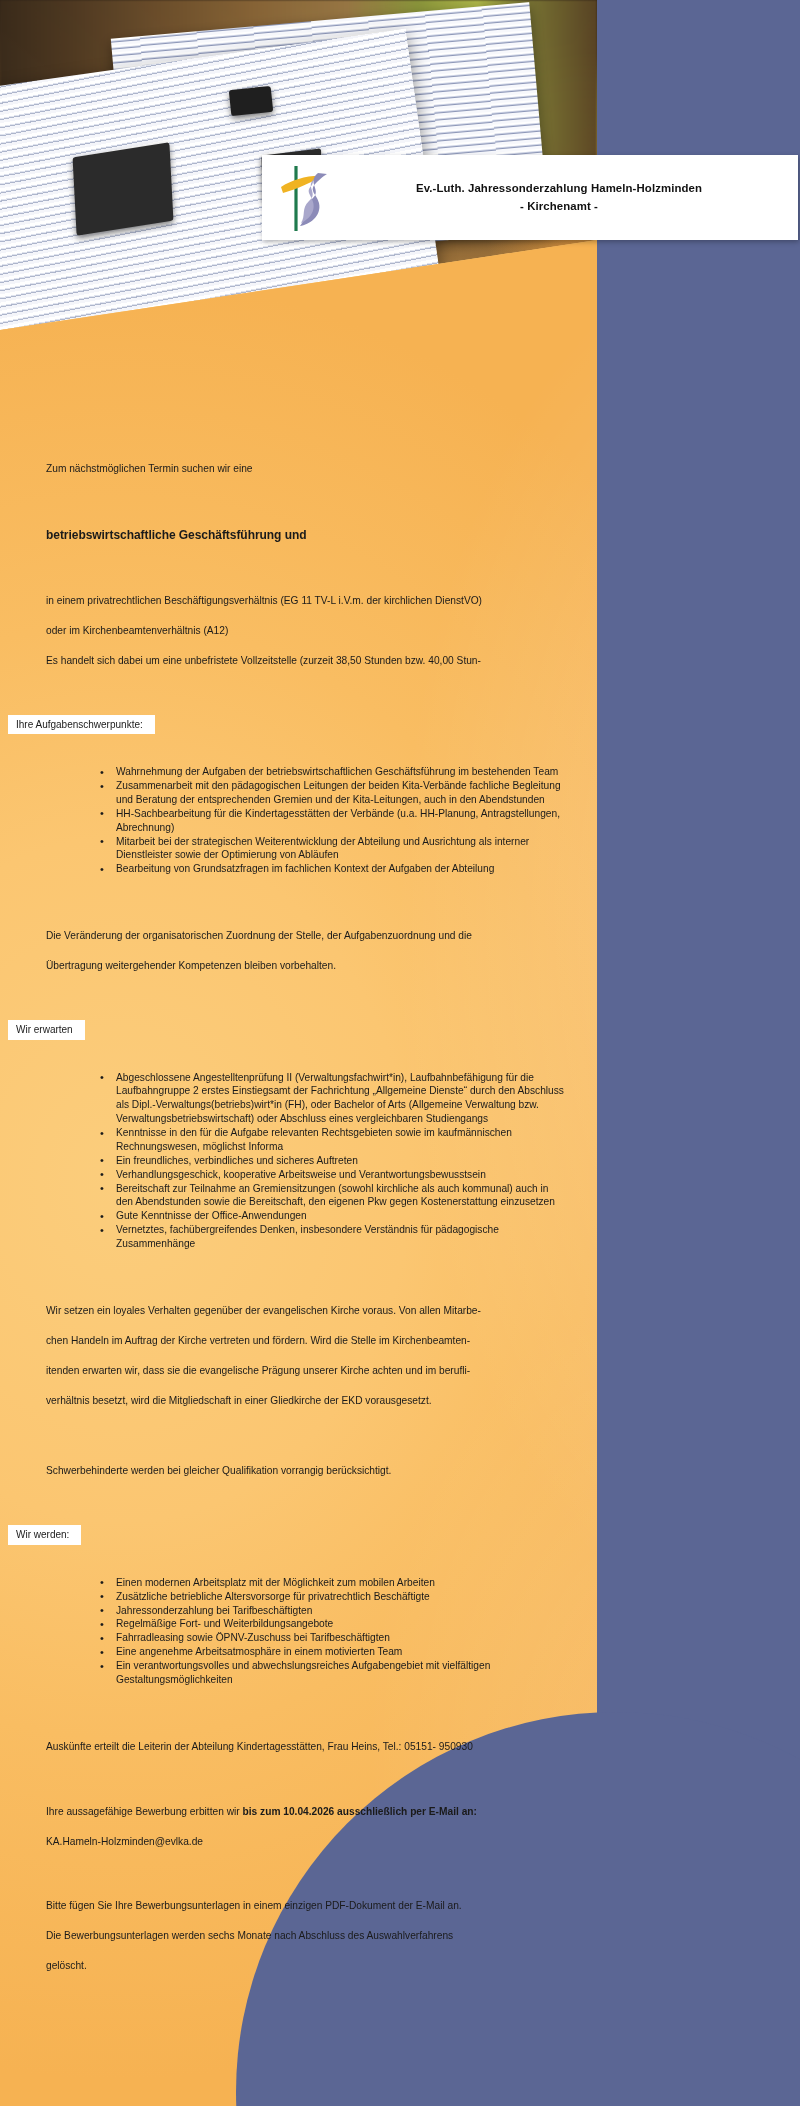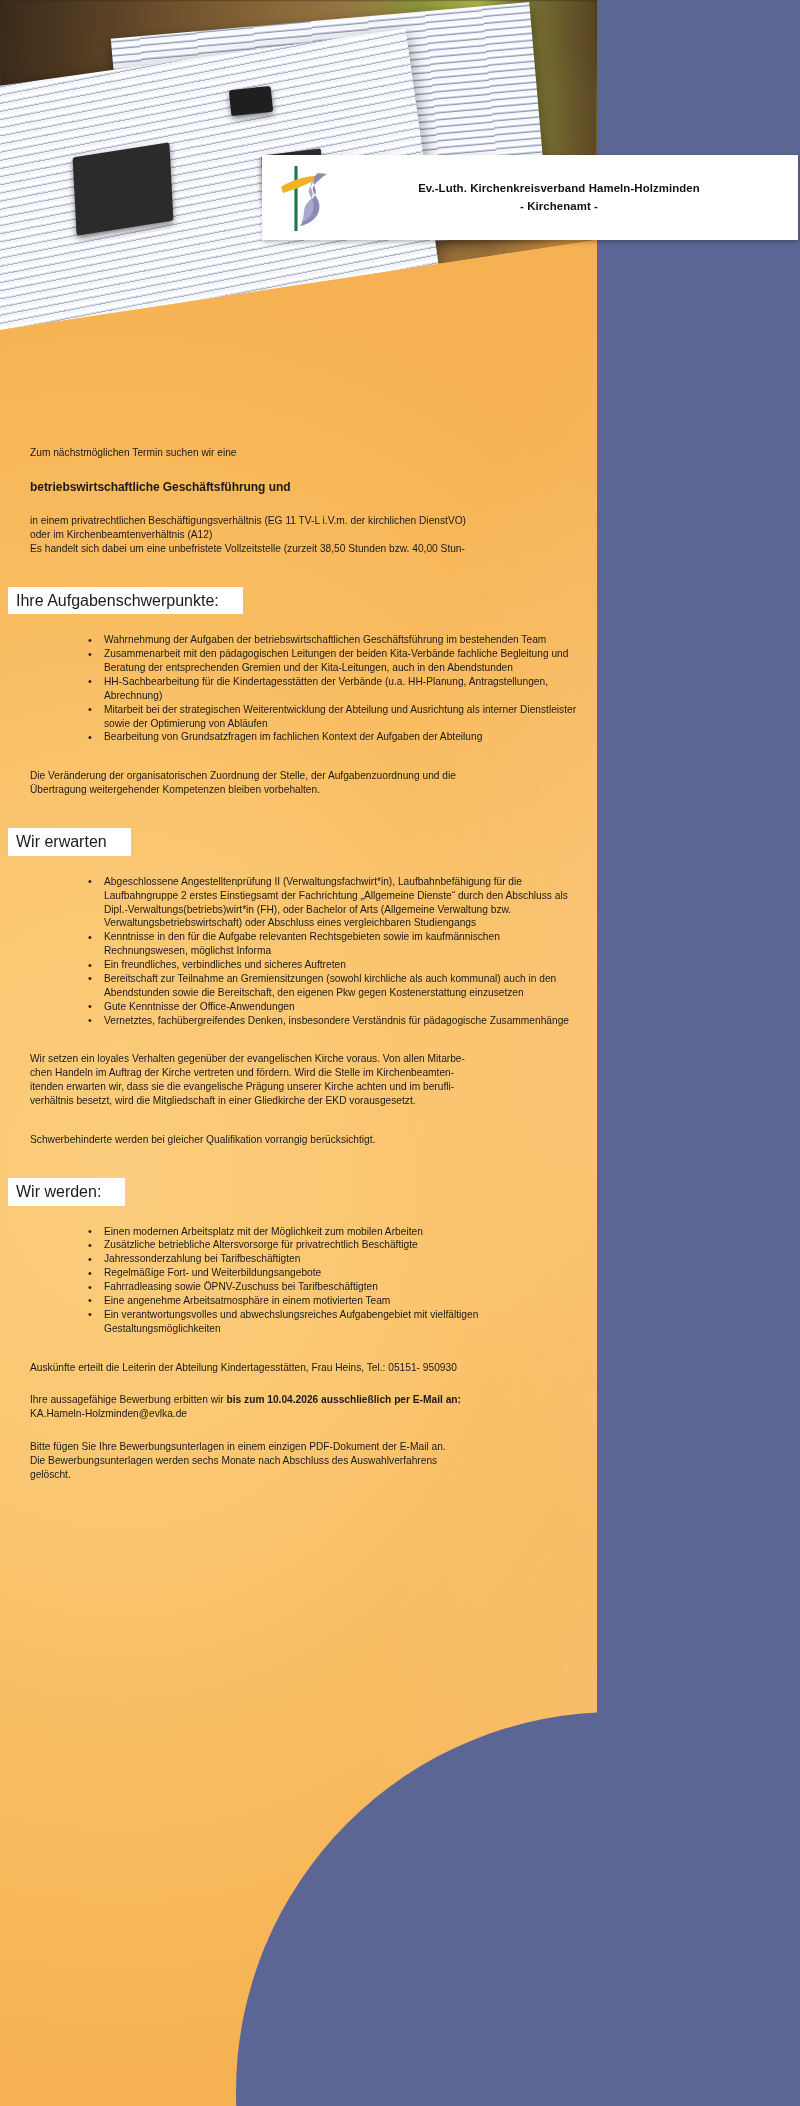--- a/index.html
+++ b/index.html
@@ -189,44 +189,44 @@
   .content {
     position: absolute;
     z-index: 8;
     left: 30px;
     top: 446px;
     width: 550px;
     color: #1a1a1a;
     font-size: 10.2px;
     line-height: 1.36;
   }
-  .content p { margin: 0; }
+  .content p { margin: 16px; }
   .gap-m  { height: 19px; }
   .gap-l  { height: 25px; }
   .gap-xl { height: 31px; }
 
   .lead {
     font-size: 10.2px;
   }
   .job-title {
     font-size: 12px;
     font-weight: bold;
     line-height: 1.34;
     letter-spacing: -0.05px;
   }
   .section-tag {
     display: inline-block;
     background: #ffffff;
-    padding: 3px 24px 3px 8px;
-    font-size: 16px;
+    padding: 3px 12px 3px 8px;
+    font-size: 10px;
     color: #1a1a1a;
     margin-left: -22px;
   }
   ul.bullets {
-    margin: 0;
+    margin: 12px;
     padding: 0 0 0 58px;
     list-style: none;
   }
   ul.bullets li {
     position: relative;
     margin: 0 0 0 0;
     padding-left: 16px;
     line-height: 1.36;
     font-size: 10.2px;
   }
@@ -267,21 +267,21 @@
   <div class="logo-card">
     <span class="logo-mark">
       <svg viewBox="0 0 54 70" width="54" height="70" xmlns="http://www.w3.org/2000/svg">
         <path d="M18 3 L18 68" stroke="#1f7a4d" stroke-width="3.2" fill="none"></path>
         <path d="M3 24 C14 17, 30 12, 45 13 C33 19, 20 26, 5 30 Z" fill="#f0b323"></path>
         <path d="M40 10 C28 20, 45 27, 34 36 C24 44, 30 54, 22 63 C31 62, 44 53, 41 40 C39 31, 30 28, 38 20 C43 15, 47 12, 49 11 Z" fill="#8c8bb8"></path>
         <path d="M36 16 C27 24, 41 30, 31 38 C23 45, 28 53, 23 60 C30 57, 38 49, 35 39 C33 31, 27 29, 34 22 Z" fill="#a9a7cb"></path>
       </svg>
     </span>
     <span class="logo-text">
-      <span>Ev.-Luth. Kirchenkreisverband Hameln-Holzminden</span><br>
+      <span>Ev.-Luth. Jahressonderzahlung Hameln-Holzminden</span><br>
       <span>- Kirchenamt -</span>
     </span>
   </div>
 
   <div class="content">
 
     <p class="lead">Zum nächstmöglichen Termin suchen wir eine</p>
 
     <div class="gap-m"></div>
 
@@ -315,20 +315,21 @@
     <div class="gap-xl"></div>
 
     <span class="section-tag">Wir erwarten</span>
 
     <div class="gap-m"></div>
 
     <ul class="bullets">
       <li>Abgeschlossene Angestelltenprüfung II (Verwaltungsfachwirt*in), Laufbahnbefähigung für die Laufbahngruppe 2 erstes Einstiegsamt der Fachrichtung „Allgemeine Dienste“ durch den Abschluss als Dipl.-Verwaltungs(betriebs)wirt*in (FH), oder Bachelor of Arts (Allgemeine Verwaltung bzw. Verwaltungsbetriebswirtschaft) oder Abschluss eines vergleichbaren Studiengangs</li>
       <li>Kenntnisse in den für die Aufgabe relevanten Rechtsgebieten sowie im kaufmännischen Rechnungswesen, möglichst Informa</li>
       <li>Ein freundliches, verbindliches und sicheres Auftreten</li>
+      <li>Verhandlungsgeschick, kooperative Arbeitsweise und Verantwortungsbewusstsein</li>
       <li>Bereitschaft zur Teilnahme an Gremiensitzungen (sowohl kirchliche als auch kommunal) auch in den Abendstunden sowie die Bereitschaft, den eigenen Pkw gegen Kostenerstattung einzusetzen</li>
       <li>Gute Kenntnisse der Office-Anwendungen</li>
       <li>Vernetztes, fachübergreifendes Denken, insbesondere Verständnis für pädagogische Zusammenhänge</li>
     </ul>
 
     <div class="gap-l"></div>
 
     <p>Wir setzen ein loyales Verhalten gegenüber der evangelischen Kirche voraus. Von allen Mitarbe-</p>
     <p>chen Handeln im Auftrag der Kirche vertreten und fördern. Wird die Stelle im Kirchenbeamten-</p>
     <p>itenden erwarten wir, dass sie die evangelische Prägung unserer Kirche achten und im berufli-</p>

